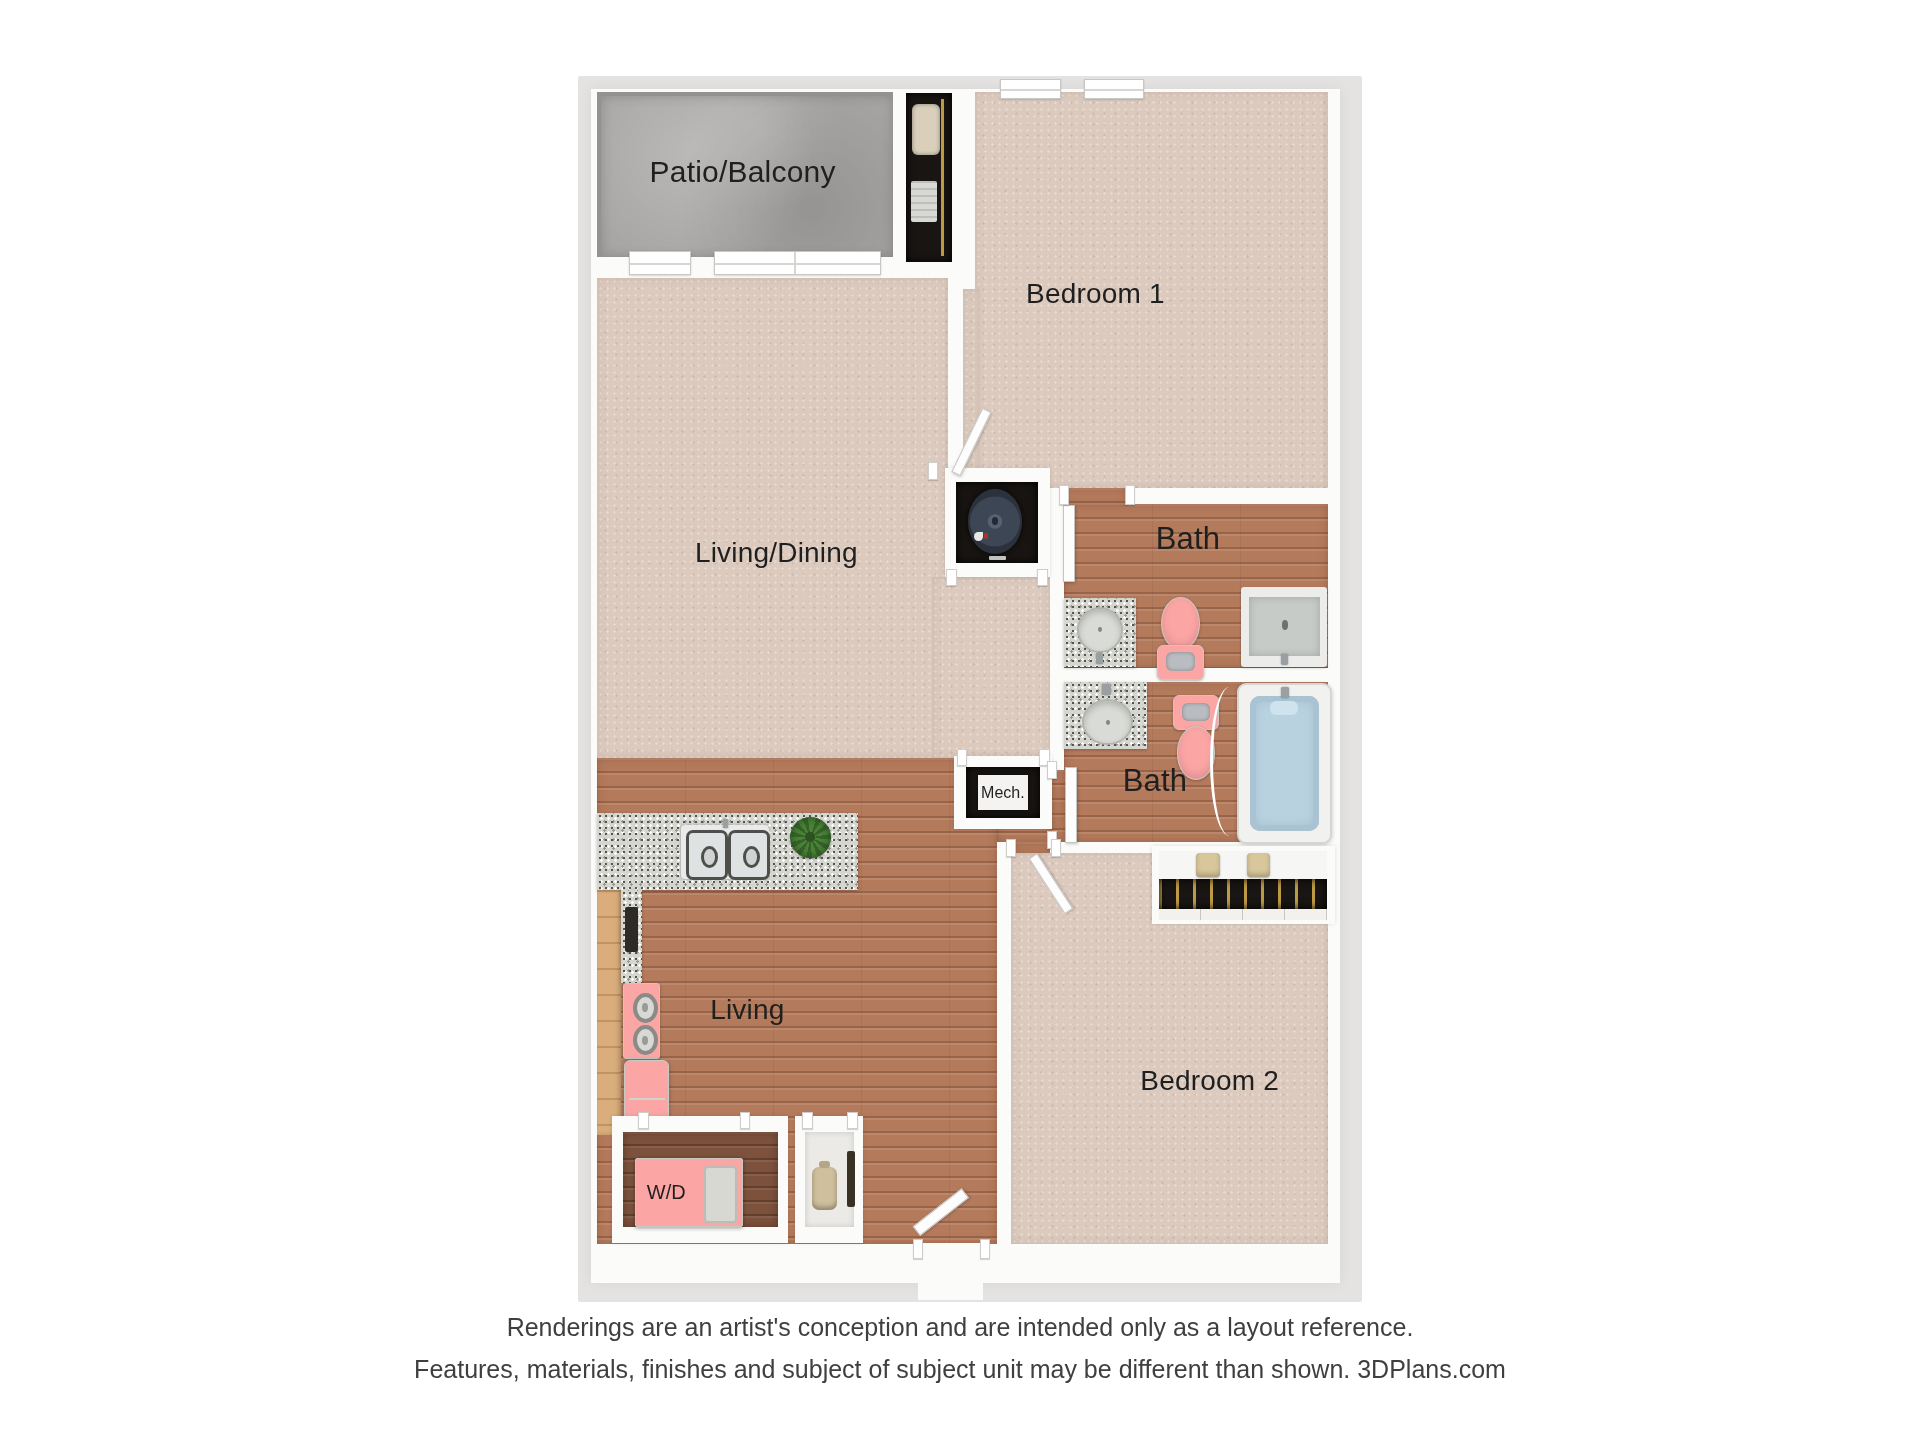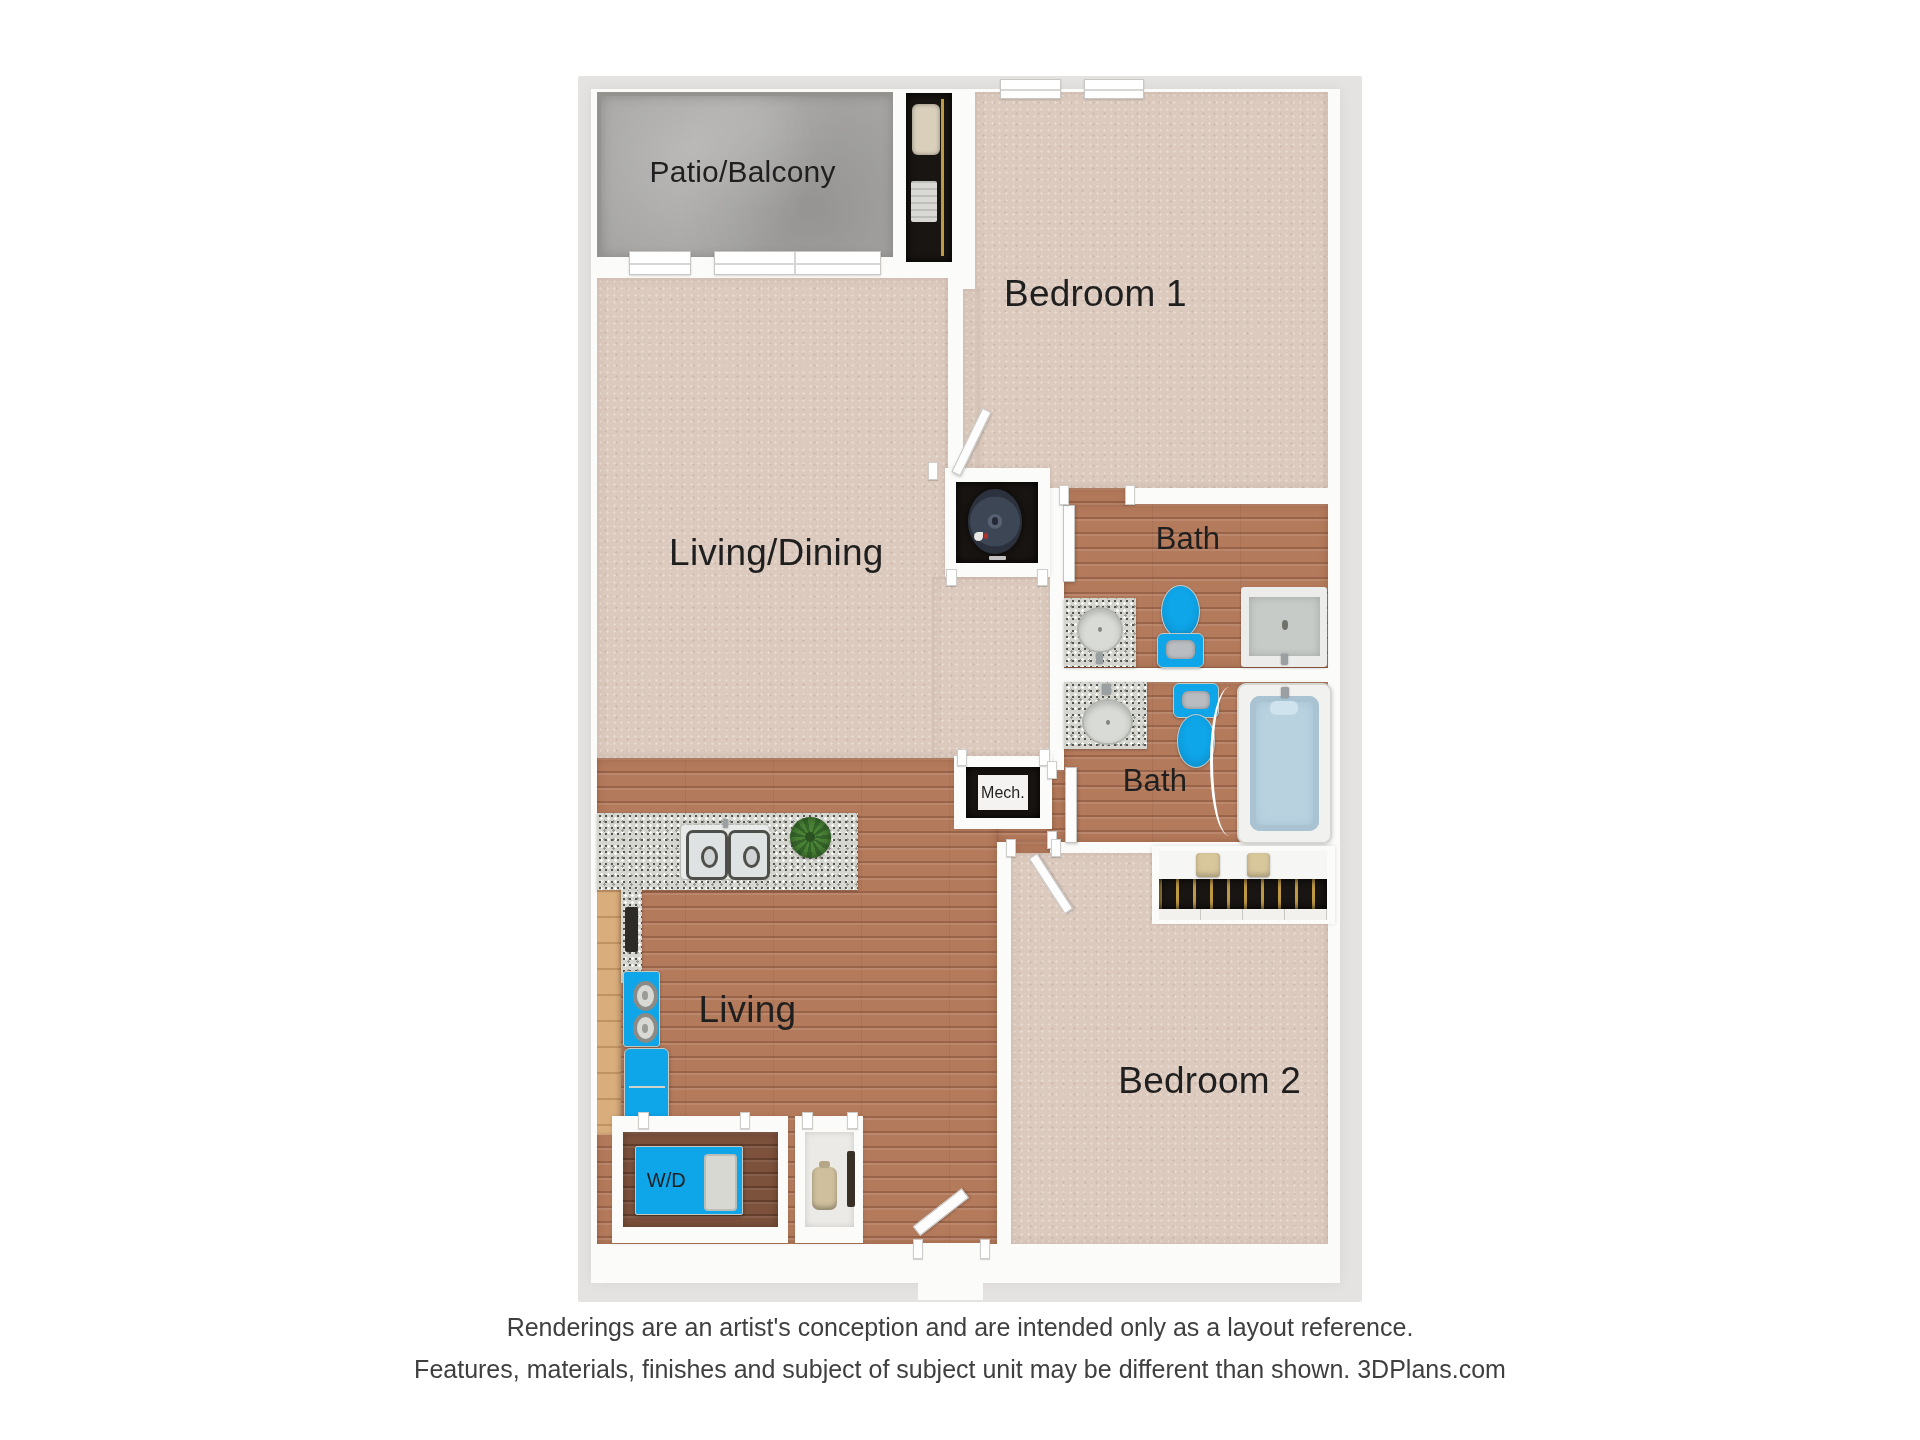--- a/index.html
+++ b/index.html
@@ -57,24 +57,24 @@
   .closet-dark{background:#191512;box-shadow:inset 0 0 10px #000;}
   .wallbox{background:#fbfbfa;box-shadow:0 0 4px rgba(0,0,0,.12);}
   .jamb{background:#ffffff;border:1px solid #cfcdc9;box-shadow:0 1px 1px rgba(0,0,0,.15);}
   .door-leaf{background:#fdfdfd;border:1px solid #c6c4c1;box-shadow:1px 1px 3px rgba(0,0,0,.22);}
   .window{background:#ffffff;border:1px solid #c9c7c3;box-shadow:0 1px 2px rgba(0,0,0,.15);}
   .window .mullion{position:absolute;left:0;right:0;top:48%;height:2px;background:#d8d6d2;}
   .room-label{
     position:absolute;transform:translate(-50%,-50%);
     color:#1f1f1f;white-space:nowrap;letter-spacing:.2px;
   }
-  .lbl-lg{font-size:37px;}
+  .lbl-lg{font-size:28px;}
   .lbl-md{font-size:30px;}
   
-  .ceramic{background:#0ea5e9;border:1px solid #c9c9c3;}
+  .ceramic{background:#fca5a5;border:1px solid #c9c9c3;margin-top:12px;}
   .sink-oval{background:#d9dbd7;border:2px solid #b2b4af;border-radius:50%;box-shadow:inset 0 3px 6px rgba(0,0,0,.18);}
   .drain{background:#84867f;border-radius:50%;}
   .faucet{background:#9aa0a2;box-shadow:0 0 2px rgba(0,0,0,.4);}
   .tub{background:#f1f1ef;border:2px solid #d6d6d2;border-radius:9px;box-shadow:0 1px 4px rgba(0,0,0,.2);}
   .tub-water{background:#b9d2e0;border-radius:10px;box-shadow:inset 0 0 0 6px #a9c3d3, inset 0 0 14px rgba(70,110,140,.4);}
   .shower{background:#ecedeb;border-radius:3px;box-shadow:0 1px 3px rgba(0,0,0,.2);}
   .shower-tray{background:#c7cbc8;box-shadow:inset 0 0 8px rgba(0,0,0,.18);}
   .basket{background:#d9c79c;border-radius:4px;box-shadow:inset 0 -3px 5px rgba(0,0,0,.22), 0 1px 2px rgba(0,0,0,.3);}
   .hangers{background-image:repeating-linear-gradient(90deg,#bf9a45 0 3px, rgba(0,0,0,0) 3px 17px);}
   .footer{

